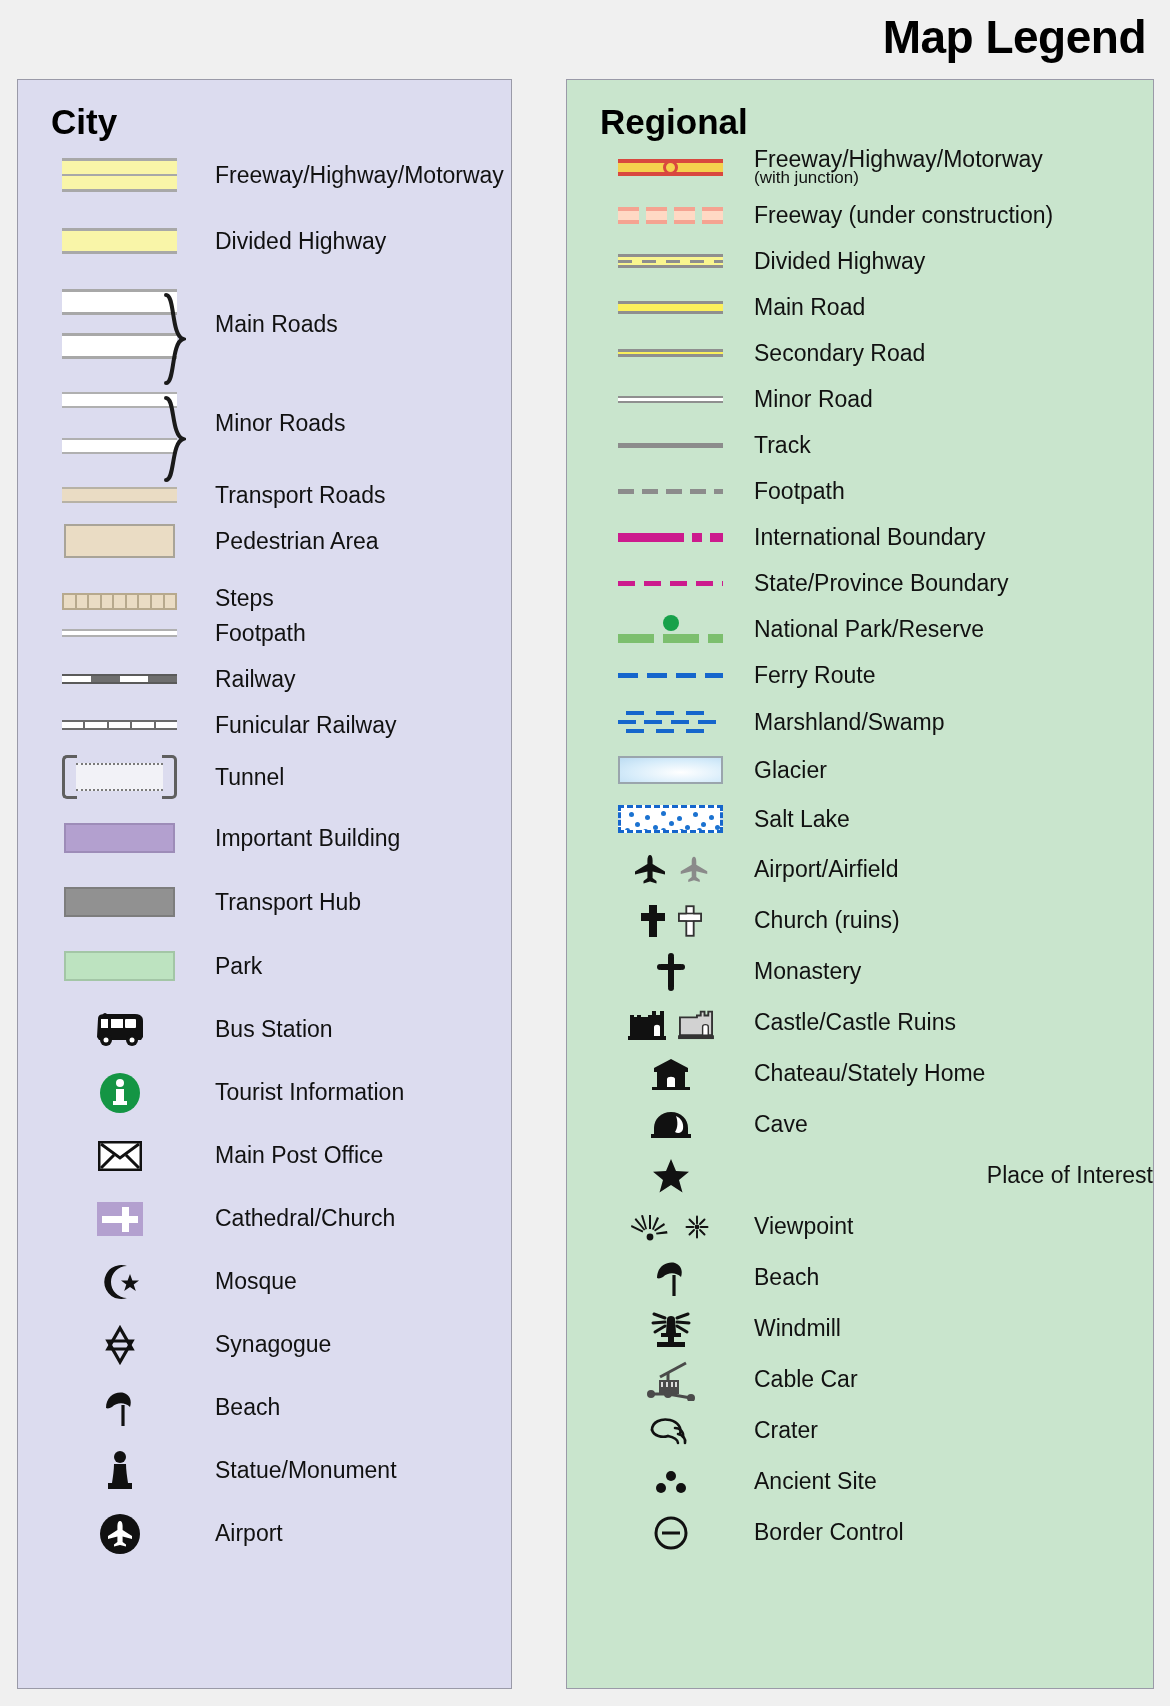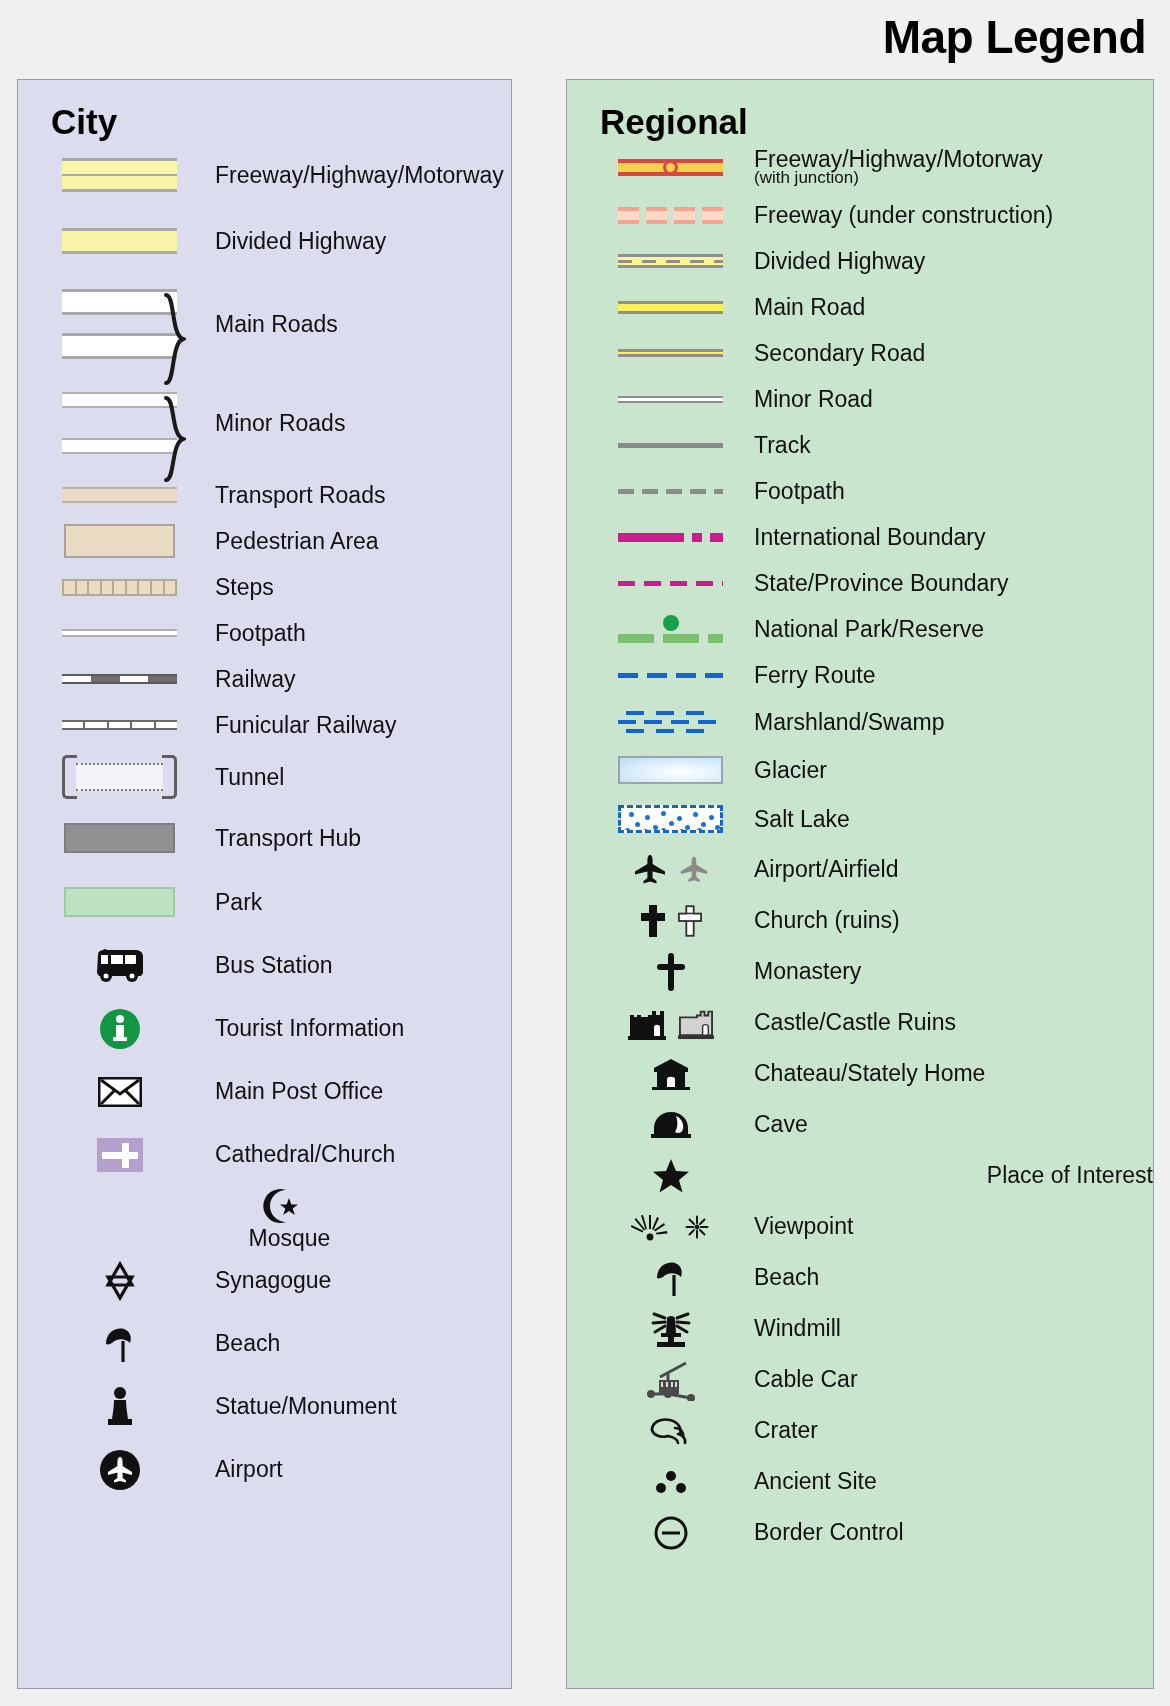--- a/index.html
+++ b/index.html
@@ -409,21 +409,21 @@
         <div class="label">Transport Roads</div>
       </div>
 
       <div class="row" style="height:46px;">
         <div class="sym">
           <div class="city-ped-area"></div>
         </div>
         <div class="label">Pedestrian Area</div>
       </div>
 
-      <div class="row" style="height:46px;">
+      <div class="row" style="height:46px;align-items:flex-end;">
         <div class="sym">
           <div class="city-steps">
             <i></i>
               <i></i>
               <i></i>
               <i></i>
               <i></i>
               <i></i>
               <i></i>
               <i></i>
@@ -469,20 +469,26 @@
         <div class="sym">
           <div class="city-tunnel">
             <div class="tun-body"></div>
             <div class="brk l"></div>
             <div class="brk r"></div>
           </div>
         </div>
         <div class="label">Tunnel</div>
       </div>
 
+      <div class="row" style="height:64px;">
+        <div class="sym">
+          <div class="city-area building"></div>
+        </div>
+        <div class="label">Important Building</div>
+      </div>
 
       <div class="row" style="height:64px;">
         <div class="sym">
           <div class="city-area hub"></div>
         </div>
         <div class="label">Transport Hub</div>
       </div>
 
       <div class="row" style="height:64px;">
         <div class="sym">
@@ -536,21 +542,21 @@
         <div class="sym">
           <svg width="46" height="34" viewBox="0 0 46 34">
             <rect x="0" y="0" width="46" height="34" fill="#b3a0cf"></rect>
             <rect x="5" y="14" width="36" height="7" fill="#fff"></rect>
             <rect x="25" y="5" width="7" height="25" fill="#fff"></rect>
           </svg>
         </div>
         <div class="label">Cathedral/Church</div>
       </div>
 
-      <div class="row" style="height:63px;flex-direction:column;">
+      <div class="row" style="height:63px;">
         <div class="sym">
           <svg width="40" height="40" viewBox="0 0 40 40">
             <path d="M27 4 A17 17 0 1 0 27 36 A13.5 13.5 0 1 1 27 4 Z" fill="#111"></path>
             <path d="M30 12 L32.4 18.4 L39 18.4 L33.7 22.5 L35.8 29 L30 25 L24.2 29 L26.3 22.5 L21 18.4 L27.6 18.4 Z" fill="#111"></path>
           </svg>
         </div>
         <div class="label">Mosque</div>
       </div>
 
       <div class="row" style="height:63px;">

